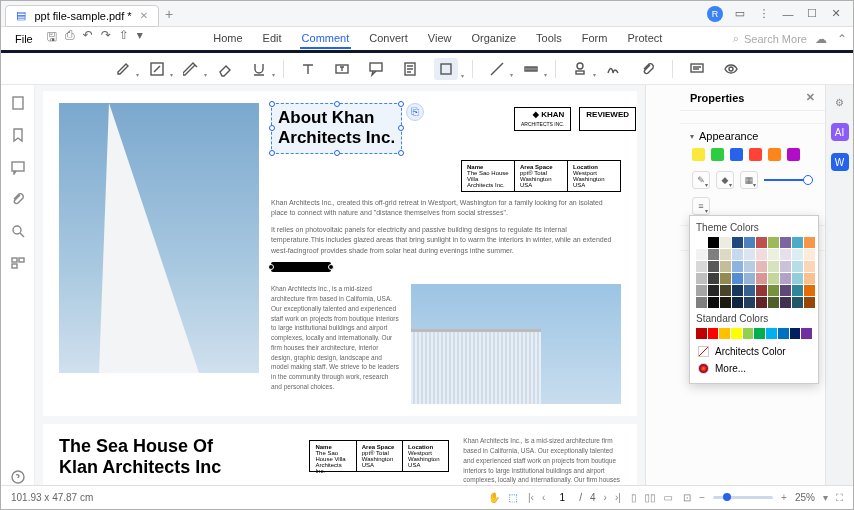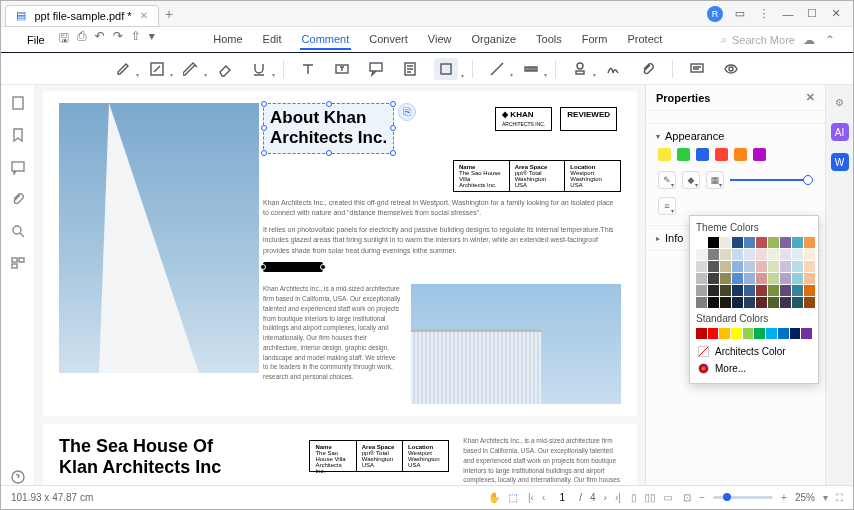--- a/index.html
+++ b/index.html
@@ -6,21 +6,21 @@
 body { background: #fff; overflow: hidden; }
 .app { width: 854px; height: 510px; display: flex; flex-direction: column; border: 1px solid #b0b0b0; }
 .titlebar { height: 26px; display: flex; align-items: center; background: #f5f6f8; border-bottom: 1px solid #e0e0e0; padding: 0 4px; }
 .tab { display: flex; align-items: center; padding: 3px 10px; background: #fff; border: 1px solid #d0d0d0; border-radius: 4px 4px 0 0; font-size: 11px; gap: 8px; height: 22px; margin-top: 4px; }
 .tab-close { font-size: 10px; color: #999; cursor: pointer; }
 .tab-add { margin-left: 6px; color: #888; font-size: 14px; cursor: pointer; }
 .title-spacer { flex: 1; }
 .title-controls { display: flex; align-items: center; gap: 10px; padding: 0 6px; }
 .avatar { width: 16px; height: 16px; border-radius: 50%; background: #3b82f6; color: #fff; font-size: 9px; display: flex; align-items: center; justify-content: center; }
 .win-btn { width: 14px; display: flex; justify-content: center; color: #666; font-size: 11px; cursor: pointer; }
-.menubar { height: 26px; display: flex; align-items: center; background: #fff; border-bottom: 1px solid #0f172a; padding: 0 18px; font-size: 11px; }
+.menubar { height: 26px; display: flex; align-items: center; background: #fff; border-bottom: 3px solid #0f172a; padding: 0 6px; font-size: 11px; }
 .file-menu { padding: 3px 8px; cursor: pointer; }
 .qat { display: flex; gap: 8px; margin-left: 6px; }
 .qat span { color: #666; cursor: pointer; font-size: 12px; }
 .main-tabs { display: flex; gap: 16px; margin: 0 auto; }
 .mtab { padding: 3px 2px; cursor: pointer; color: #444; }
 .mtab.active { color: #2563eb; border-bottom: 2px solid #2563eb; font-weight: 500; }
 .search-box { display: flex; align-items: center; gap: 5px; color: #aaa; font-size: 11px; margin-right: 8px; }
 .menubar-right { display: flex; gap: 10px; color: #888; font-size: 12px; }
 .toolbar { height: 32px; display: flex; align-items: center; justify-content: center; gap: 14px; border-bottom: 1px solid #e8e8e8; background: #fff; }
 .tool { width: 20px; height: 20px; display: flex; align-items: center; justify-content: center; color: #555; cursor: pointer; position: relative; }
@@ -28,21 +28,21 @@
 .tool.active { background: #e8eef8; border-radius: 3px; padding: 2px; width: 24px; height: 22px; }
 .tool svg { width: 16px; height: 16px; stroke: #555; fill: none; stroke-width: 1.4; }
 .divider { width: 1px; height: 18px; background: #e0e0e0; }
 .content-area { flex: 1; display: flex; min-height: 0; }
 .left-sidebar { width: 34px; background: #fff; border-right: 1px solid #eee; display: flex; flex-direction: column; align-items: center; padding-top: 10px; gap: 16px; }
 .ls-icon { width: 16px; height: 16px; cursor: pointer; color: #888; }
 .ls-icon svg { width: 16px; height: 16px; stroke: #888; fill: none; stroke-width: 1.4; }
 .ls-spacer { flex: 1; }
 .doc-view { flex: 1; background: #f5f6f8; overflow: auto; padding: 6px 8px; }
 .page { background: #fff; margin-bottom: 8px; padding: 12px 16px; position: relative; }
-.page.top { display: flex; gap: 4px; }
+.page.top { display: flex; gap: 12px; }
 .bldg { width: 200px; height: 270px; background: linear-gradient(180deg, #7ba8ce 0%, #a8c8e0 60%, #d0e0ee 100%); position: relative; overflow: hidden; }
 .bldg::after { content: ""; position: absolute; left: 40px; bottom: 0; width: 0; height: 0; border-left: 10px solid transparent; border-right: 90px solid transparent; border-bottom: 270px solid #f2f4f6; }
 .page-right { flex: 1; }
 .title-block { border: 1px dashed #3b82f6; padding: 4px 6px; position: relative; background: #eef4fb; display: inline-block; }
 .page-title-txt { font-weight: 700; font-size: 17px; line-height: 1.2; }
 .handle { position: absolute; width: 6px; height: 6px; border: 1px solid #2563eb; background: #fff; border-radius: 50%; }
 .h-tl { top: -3px; left: -3px; } .h-tr { top: -3px; right: -3px; }
 .h-bl { bottom: -3px; left: -3px; } .h-br { bottom: -3px; right: -3px; }
 .h-tm { top: -3px; left: 50%; margin-left: -3px; } .h-bm { bottom: -3px; left: 50%; margin-left: -3px; }
 .h-ml { left: -3px; top: 50%; margin-top: -3px; } .h-mr { right: -3px; top: 50%; margin-top: -3px; }
@@ -56,21 +56,21 @@
 .body-text { font-size: 7px; color: #666; line-height: 1.5; margin-top: 6px; }
 .redact { display: inline-block; width: 60px; height: 10px; background: #000; border-radius: 2px; position: relative; }
 .redact .dot { position: absolute; width: 6px; height: 6px; background: #000; border: 1px solid #fff; border-radius: 50%; top: 2px; }
 .redact .d1 { left: -3px; } .redact .d2 { right: -3px; }
 .columns { display: flex; gap: 10px; margin-top: 8px; }
 .col-text { flex: 1; font-size: 6.5px; color: #666; line-height: 1.5; }
 .col-img { width: 210px; height: 120px; background: linear-gradient(180deg, #9cc4e4 0%, #c8ddee 100%); display: flex; align-items: flex-end; }
 .col-img .b { width: 130px; height: 75px; background: repeating-linear-gradient(90deg, #e8eef5 0 2px, #d0dce8 2px 4px); border-top: 3px solid #bbb; }
 .page.bottom .heading { font-weight: 800; font-size: 18px; line-height: 1.15; }
 .page.bottom .row { display: flex; gap: 14px; align-items: flex-start; }
-.right-sidebar { width: 180px; background: #fcfcfc; border-left: 1px solid #e5e5e5; display: flex; flex-direction: column; font-size: 11px; position: relative; }
+.right-sidebar { width: 180px; background: #fcfcfc; border-left: 1px solid #e5e5e5; display: flex; flex-direction: column; font-size: 11px; position: relative; padding-left: 34px; }
 .rs-header { display: flex; align-items: center; justify-content: space-between; padding: 6px 10px; border-bottom: 1px solid #eee; font-weight: 600; }
 .rs-section { padding: 6px 10px; border-bottom: 1px solid #f0f0f0; }
 .rs-label { color: #777; font-size: 10px; margin-bottom: 3px; }
 .rs-value { font-size: 11px; display: flex; align-items: center; justify-content: space-between; }
 .rs-toggle { display: flex; align-items: center; gap: 5px; cursor: pointer; }
 .rs-toggle::before { content: "▾"; font-size: 8px; color: #666; }
 .rs-toggle.collapsed::before { content: "▸"; }
 .color-row { display: flex; gap: 6px; margin: 6px 0; padding: 0 2px; }
 .swatch { width: 13px; height: 13px; border-radius: 2px; cursor: pointer; }
 .appearance-controls { display: flex; align-items: center; gap: 6px; padding: 4px 2px; }
@@ -299,21 +299,21 @@
                 <div class="page-title-txt">Architects Inc.</div>
                 <span class="handle h-tl"></span><span class="handle h-tr"></span>
                 <span class="handle h-bl"></span><span class="handle h-br"></span>
                 <span class="handle h-tm"></span><span class="handle h-bm"></span>
                 <span class="handle h-ml"></span><span class="handle h-mr"></span>
               </div>
               <div class="clone-btn">⎘</div>
             </div>
             <div style="flex:1"></div>
           </div>
-          <div class="badges" style="position:absolute;top:12px;right:20px;">
+          <div class="badges" style="position:absolute;top:12px;right:1px;text-align:right;">
             <div class="badge">
               ◆ <span>KHAN</span><br>
               <span style="font-size:5px;font-weight:400">ARCHITECTS INC.</span>
             </div>
             <div class="badge">REVIEWED</div>
           </div>
           <div class="info-table">
             <div class="info-cell">
                 <div class="lbl">Name</div>
                 <div>The Sao House Villa</div>

